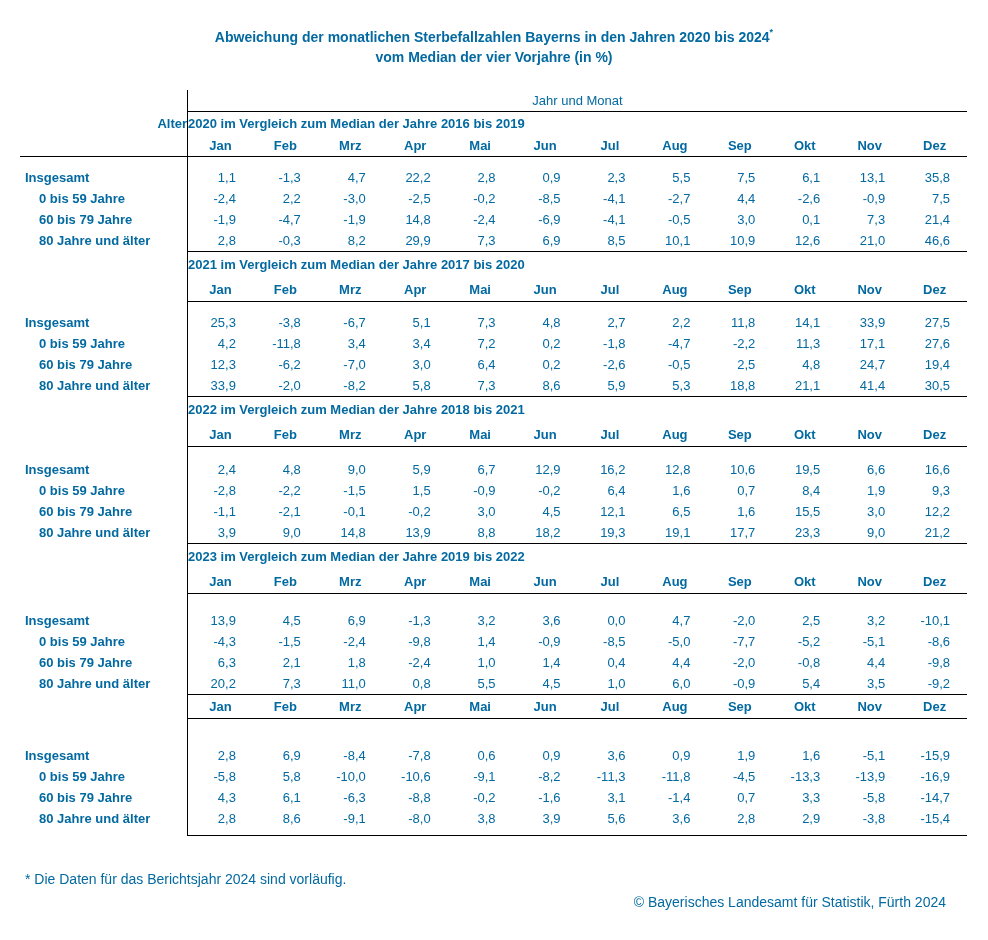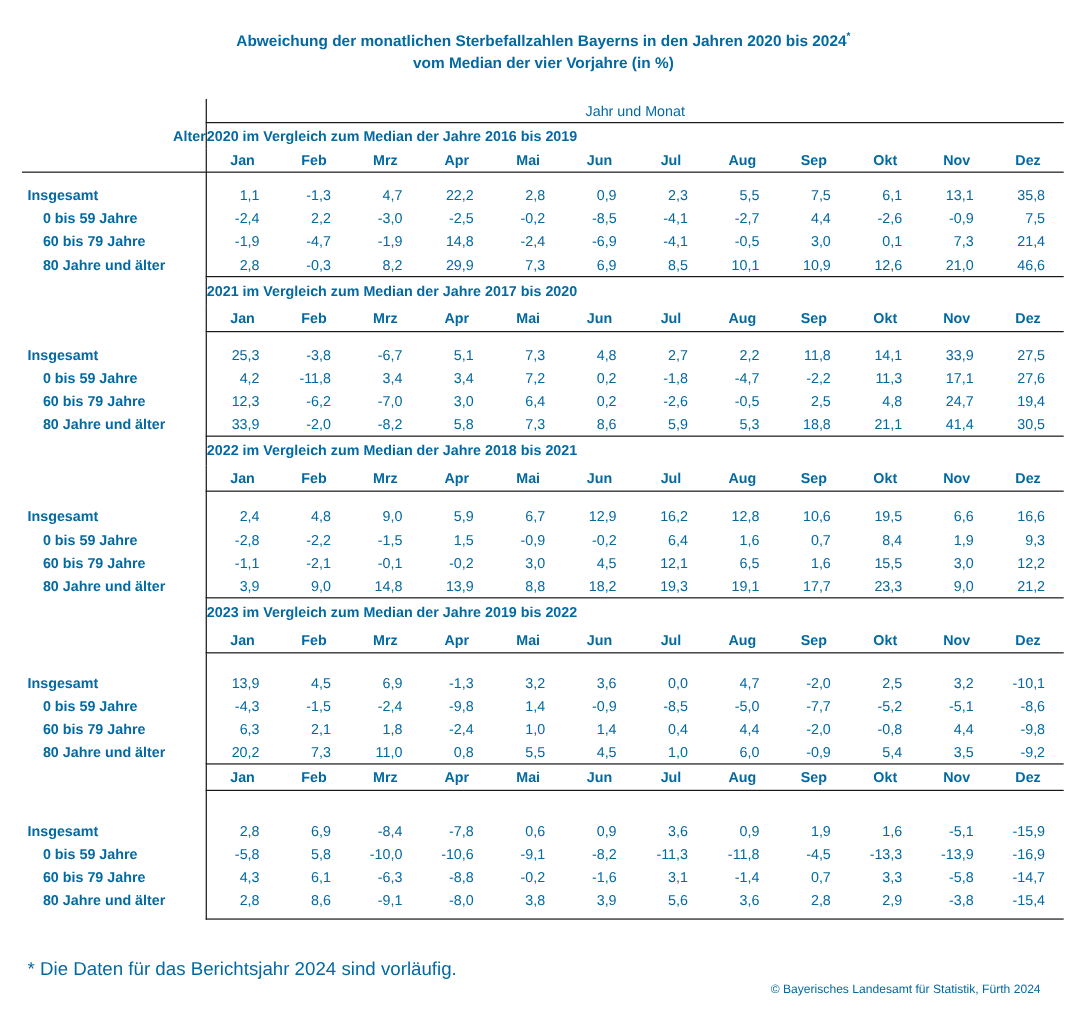--- a/index.html
+++ b/index.html
@@ -37,22 +37,22 @@
   .s4{--pt:26px;--pb:6px;}
   .dblock{display:flex;}
   .dblock>div{padding-top:var(--pt);padding-bottom:var(--pb);}
   .dlabels{width:167px;}
   .lrow{height:21px;line-height:21px;font-weight:bold;padding-left:5px;white-space:nowrap;}
   .lrow.indent{padding-left:19px;}
   .dvals{flex:1;border-left:1px solid #000;border-bottom:1px solid #000;}
   .vrow{display:flex;height:21px;line-height:21px;}
   .vcell{flex:1;text-align:right;padding-right:17px;white-space:nowrap;}
   
-  .footnote{position:absolute;left:25px;top:871px;font-size:17px;}
-  .copyright{position:absolute;right:42px;top:894px;font-size:11px;}
+  .footnote{position:absolute;left:25px;top:871px;font-size:14px;}
+  .copyright{position:absolute;right:42px;top:894px;font-size:14px;}
 </style>
 </head>
 <body>
 
 <div class="page">
 
   <div class="title">
     <div><span>Abweichung der monatlichen Sterbefallzahlen Bayerns in den Jahren 2020 bis 2024</span><sup>*</sup></div>
     <div>vom Median der vier Vorjahre (in %)</div>
   </div>

